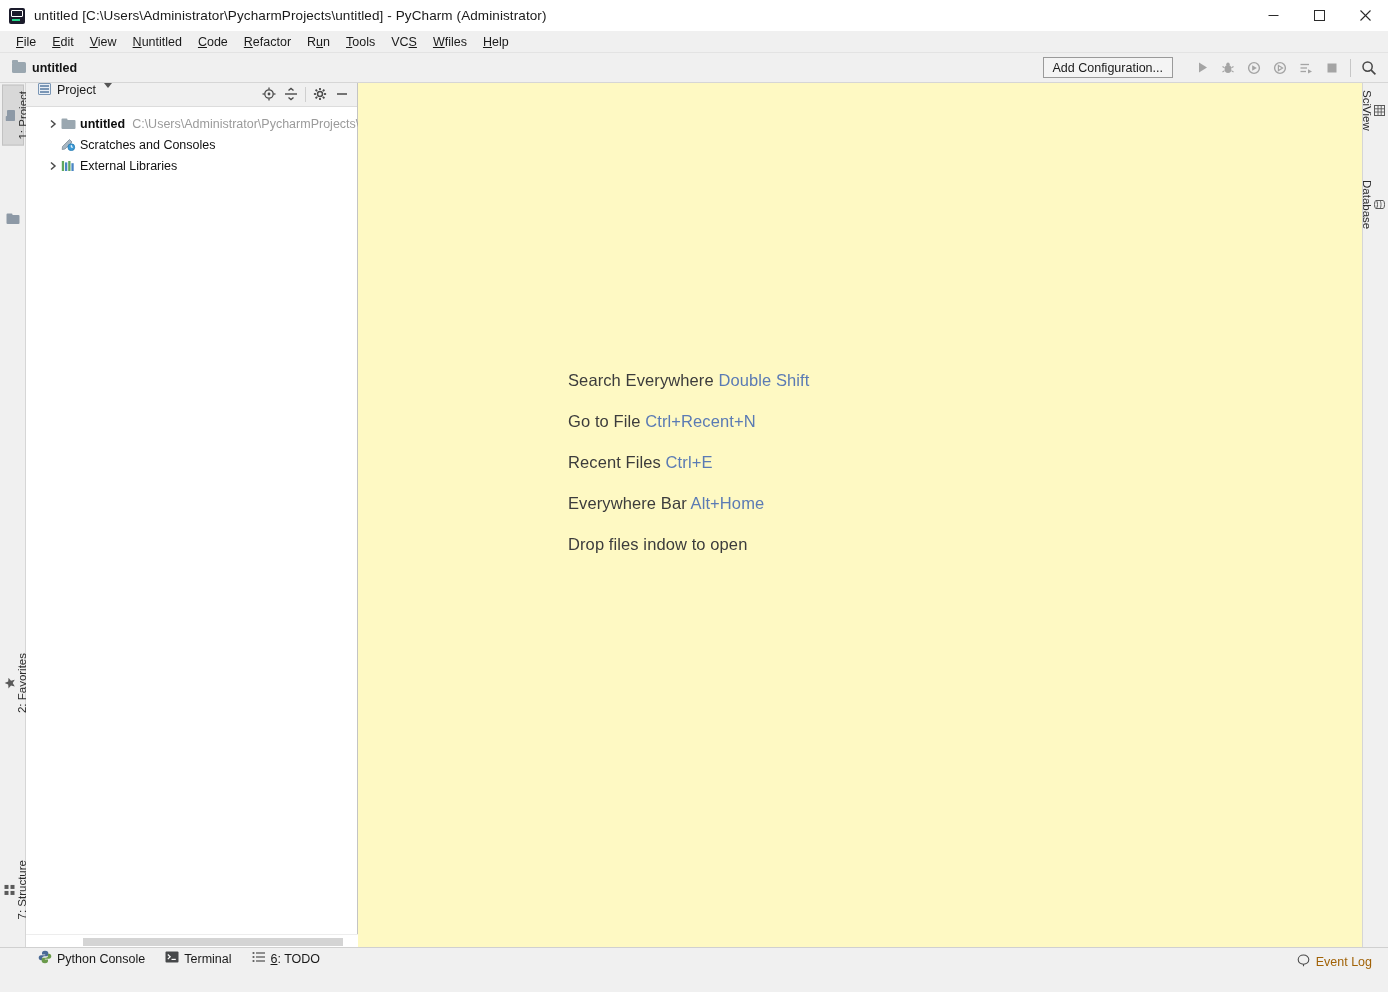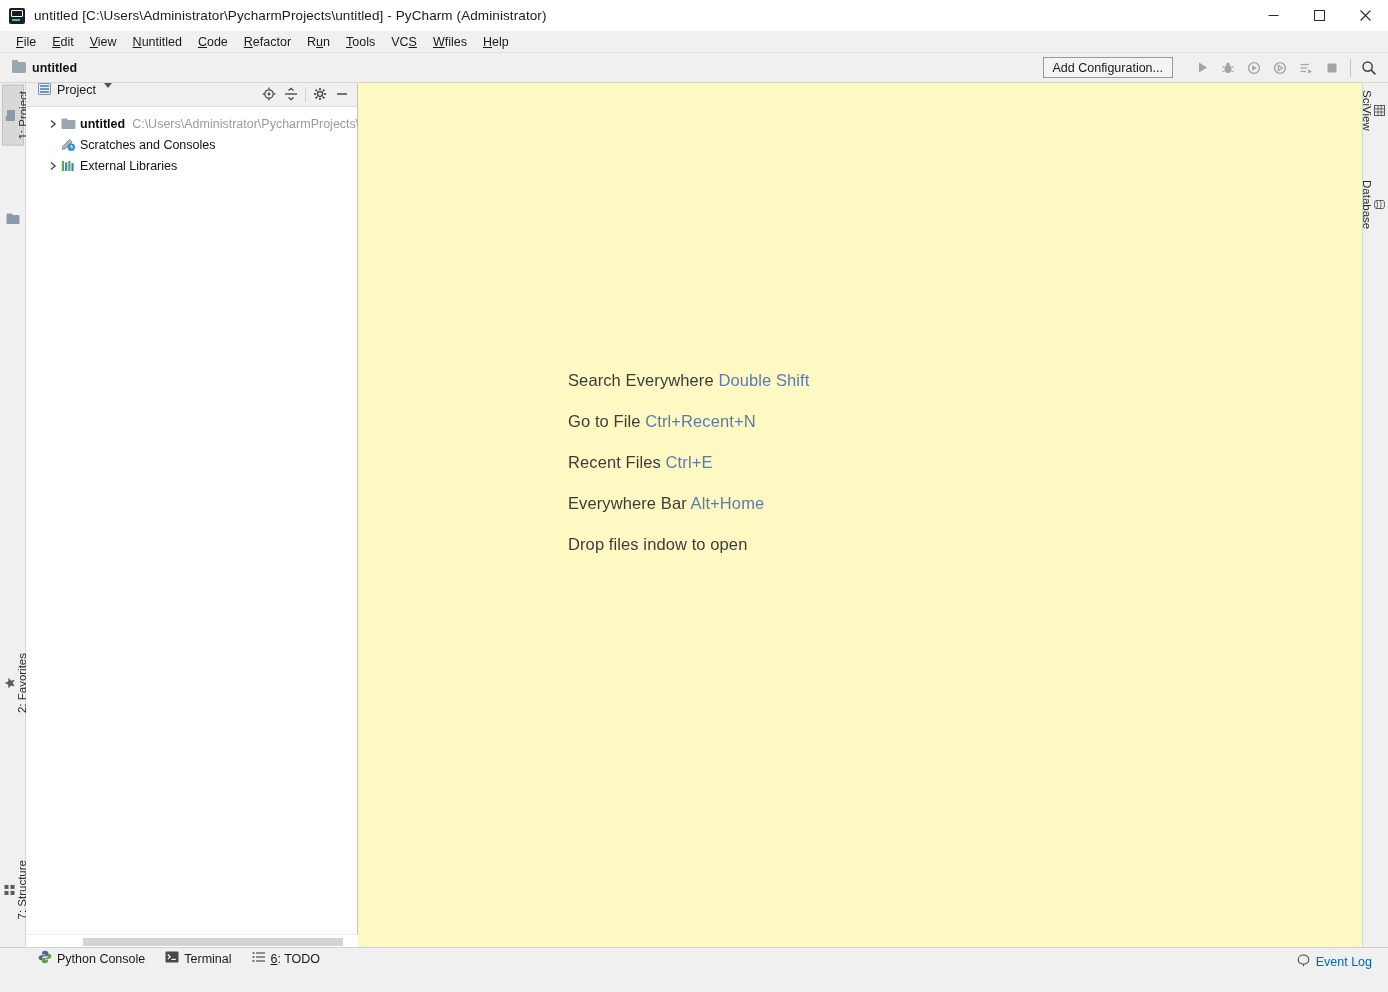--- a/index.html
+++ b/index.html
@@ -273,21 +273,21 @@
     display: flex; align-items: center; gap: 5px;
     font-size: 12.5px; color: #1a1a1a;
     padding: 0 10px; height: 23px;
     white-space: nowrap;
   }
   .btab:first-child { margin-left: 28px; }
   .btab u { text-decoration: underline; }
   .event-log {
     margin-left: auto; margin-right: 16px;
     display: flex; align-items: center; gap: 6px;
-    font-size: 12.5px; color: #0369a1;
+    font-size: 12.5px; color: #a16207;
   }
 
   
   .statusbar {
     position: absolute; left: 0; bottom: 0;
     width: 1388px; height: 22px;
     background: #f0f0f0;
     border-top: 1px solid #d8d8d8;
     display: flex; align-items: center;
   }

